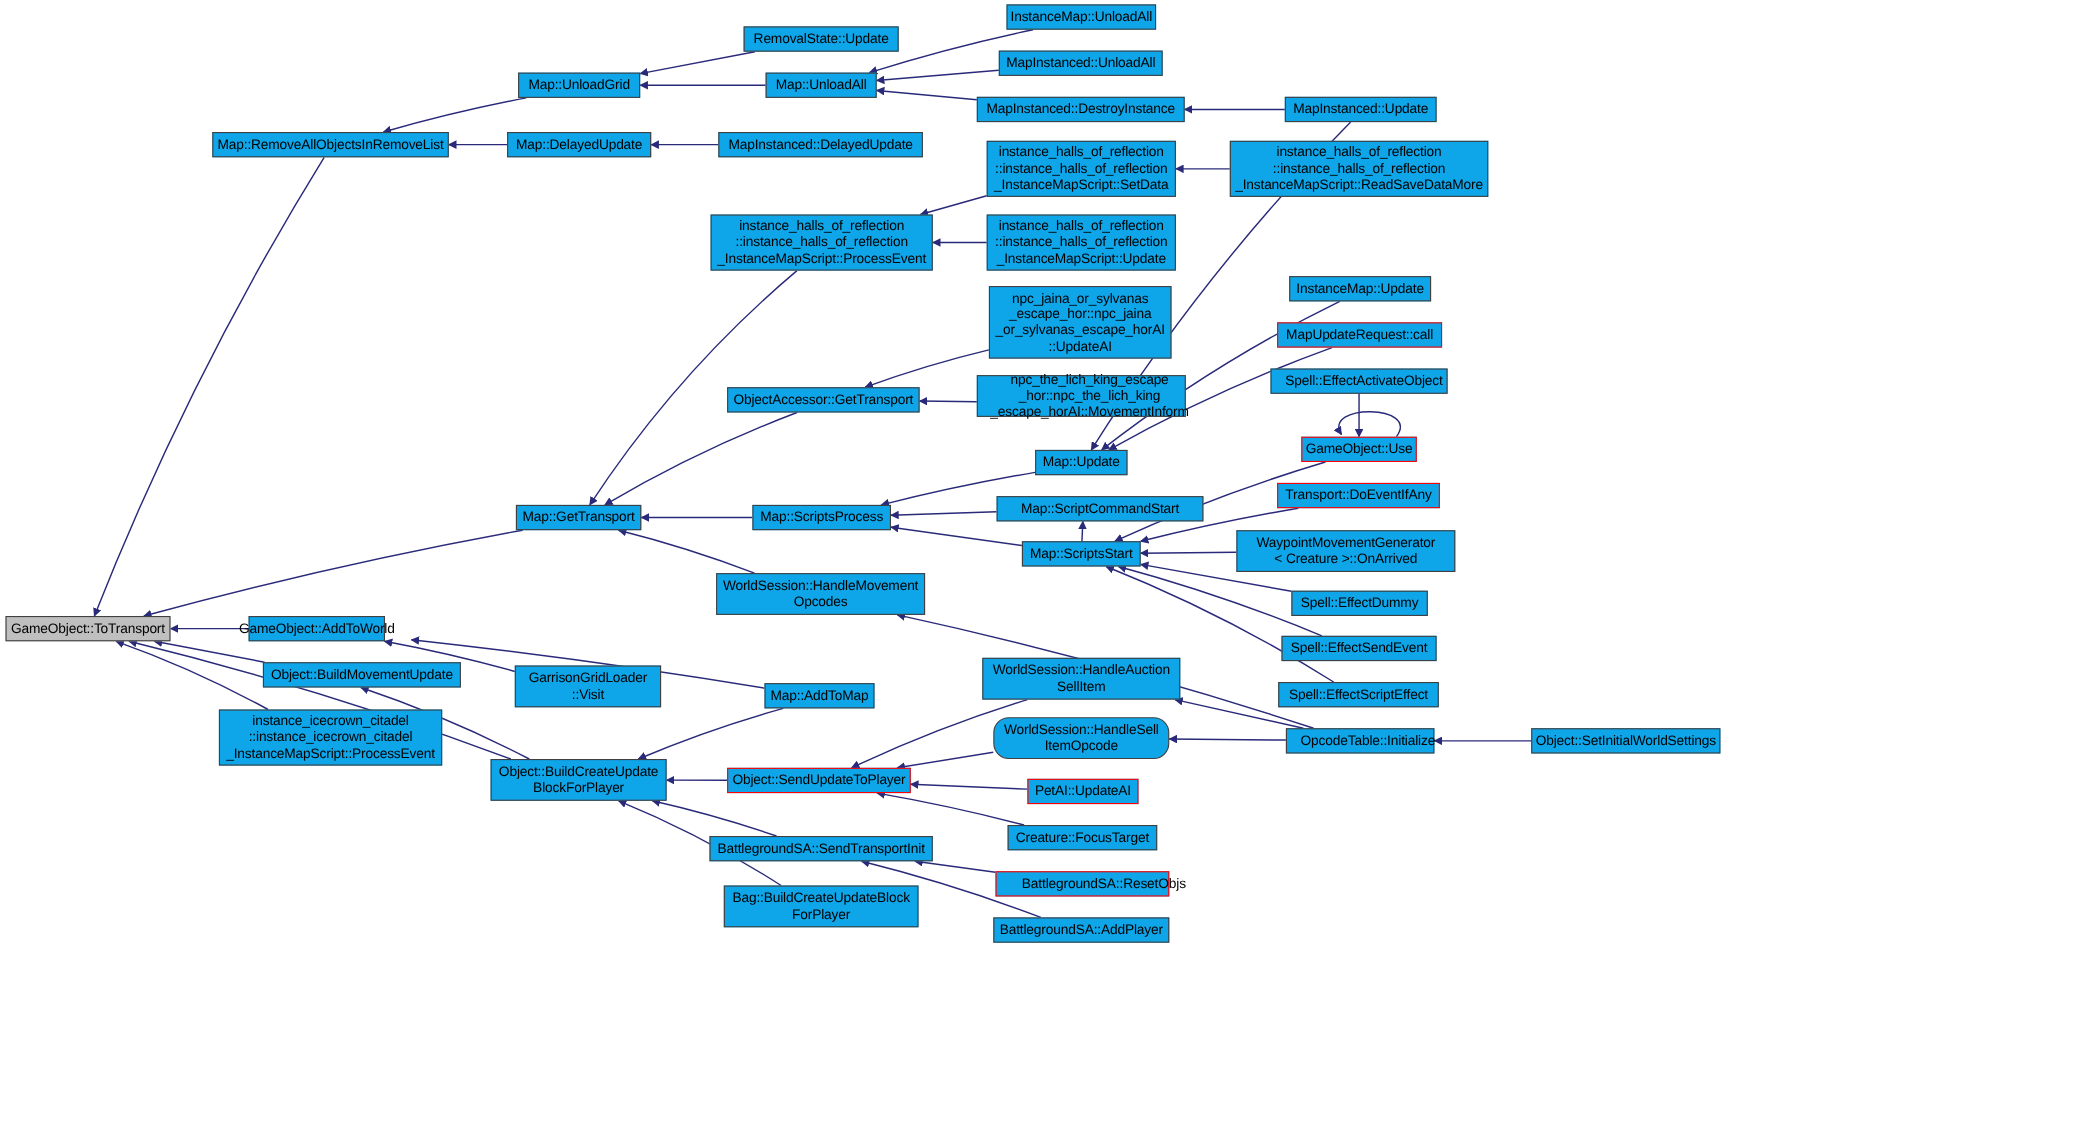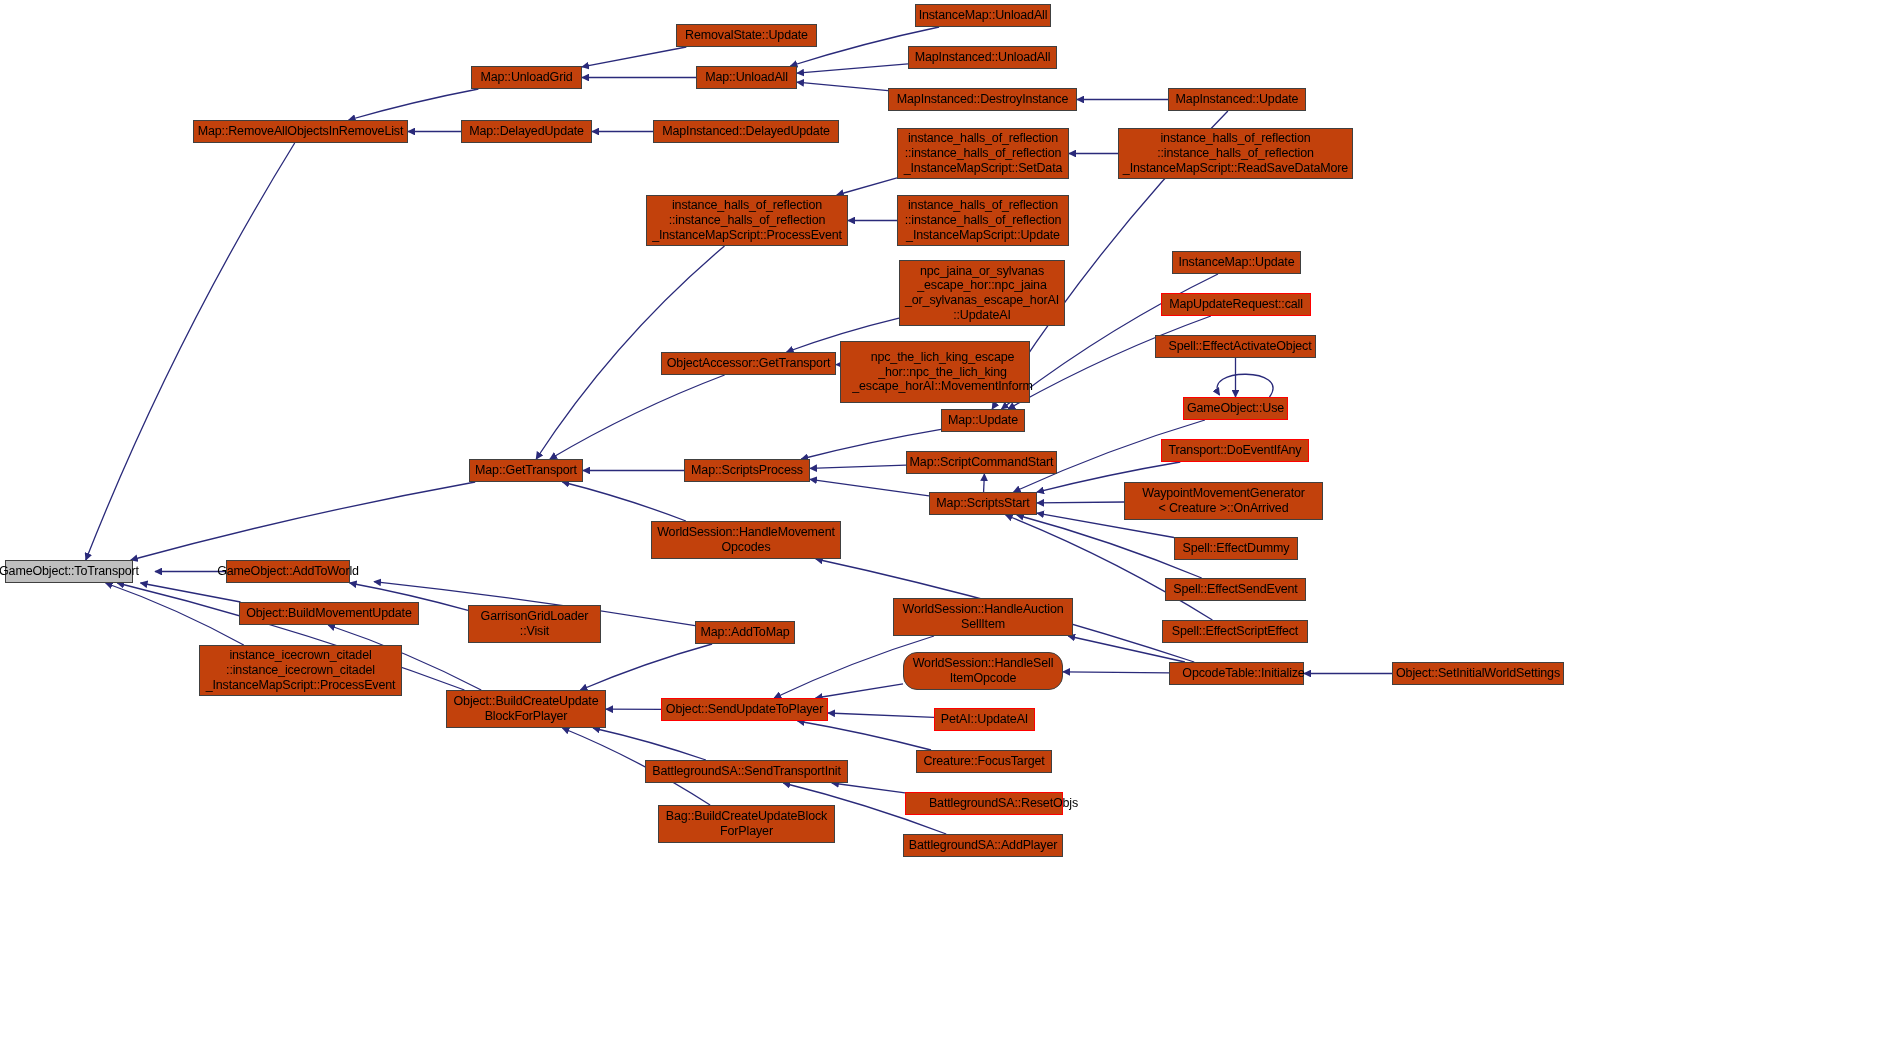--- a/index.html
+++ b/index.html
@@ -19,21 +19,21 @@
   #edge-layer {
     position: absolute;
     left: 0; top: 0;
     width: 1891px;
     height: 1039px;
     pointer-events: none;
   }
   .node {
     position: absolute;
     box-sizing: border-box;
-    background: #c2410c;
+    background: #0ea5e9;
     border: 1px solid #404040;
     display: flex;
     align-items: center;
     justify-content: center;
     text-align: center;
     font-size: 12.5px;
     line-height: 1.18;
     color: #000000;
     white-space: pre-line;
     padding: 1px 5px;
@@ -111,21 +111,21 @@
         <path d="M 934.0 717.4 L 828.0 713.0" fill="none" stroke="#2a2a7a" stroke-width="1.3" marker-end="url(#arrow)"></path>
         <path d="M 931.0 750.0 Q 864.9 732.7 797.5 721.0" fill="none" stroke="#2a2a7a" stroke-width="1.3" marker-end="url(#arrow)"></path>
         <path d="M 1184.9 662.0 L 1068.2 636.0" fill="none" stroke="#2a2a7a" stroke-width="1.3" marker-end="url(#arrow)"></path>
         <path d="M 1169.0 672.8 L 1063.0 671.8" fill="none" stroke="#2a2a7a" stroke-width="1.3" marker-end="url(#arrow)"></path>
         <path d="M 1392.0 673.5 L 1304.0 673.5" fill="none" stroke="#2a2a7a" stroke-width="1.3" marker-end="url(#arrow)"></path>
         <path d="M 905.0 792.9 L 831.9 783.0" fill="none" stroke="#2a2a7a" stroke-width="1.3" marker-end="url(#arrow)"></path>
         <path d="M 946.2 834.0 Q 866.3 803.7 783.3 783.0" fill="none" stroke="#2a2a7a" stroke-width="1.3" marker-end="url(#arrow)"></path>
       </g>
   </svg>
   <div id="node-layer">
-      <div class="node focus" style="left: 5px; top: 560px; width: 128px; height: 23px;">GameObject::ToTransport</div>
+      <div class="node focus" style="left: 5px; top: 560px; width: 150px; height: 23px;">GameObject::ToTransport</div>
       <div class="node" style="left: 193px; top: 120px; width: 215px; height: 23px;">Map::RemoveAllObjectsInRemoveList</div>
       <div class="node" style="left: 471px; top: 66px; width: 111px; height: 23px;">Map::UnloadGrid</div>
       <div class="node" style="left: 461px; top: 120px; width: 131px; height: 23px;">Map::DelayedUpdate</div>
       <div class="node" style="left: 676px; top: 24px; width: 141px; height: 23px;">RemovalState::Update</div>
       <div class="node" style="left: 696px; top: 66px; width: 101px; height: 23px;">Map::UnloadAll</div>
       <div class="node" style="left: 653px; top: 120px; width: 186px; height: 23px;">MapInstanced::DelayedUpdate</div>
       <div class="node" style="left: 915px; top: 4px; width: 136px; height: 23px;">InstanceMap::UnloadAll</div>
       <div class="node" style="left: 908px; top: 46px; width: 149px; height: 23px;">MapInstanced::UnloadAll</div>
       <div class="node" style="left: 888px; top: 88px; width: 189px; height: 23px;">MapInstanced::DestroyInstance</div>
       <div class="node" style="left: 1168px; top: 88px; width: 138px; height: 23px;">MapInstanced::Update</div>
@@ -139,30 +139,30 @@
 ::instance_halls_of_reflection
 _InstanceMapScript::ProcessEvent</div>
       <div class="node" style="left: 897px; top: 195px; width: 172px; height: 51px;">instance_halls_of_reflection
 ::instance_halls_of_reflection
 _InstanceMapScript::Update</div>
       <div class="node" style="left: 899px; top: 260px; width: 166px; height: 66px;">npc_jaina_or_sylvanas
 _escape_hor::npc_jaina
 _or_sylvanas_escape_horAI
 ::UpdateAI</div>
       <div class="node" style="left: 661px; top: 352px; width: 175px; height: 23px;">ObjectAccessor::GetTransport</div>
-      <div class="node" style="left: 840px; top: 341px; width: 190px; height: 62px; padding-left: 20px;">npc_the_lich_king_escape
+      <div class="node" style="left: 888px; top: 341px; width: 190px; height: 38px; padding-left: 20px;">npc_the_lich_king_escape
 _hor::npc_the_lich_king
 _escape_horAI::MovementInform</div>
       <div class="node" style="left: 1172px; top: 251px; width: 129px; height: 23px;">InstanceMap::Update</div>
       <div class="node red" style="left: 1161px; top: 293px; width: 150px; height: 23px;">MapUpdateRequest::call</div>
       <div class="node" style="left: 1155px; top: 335px; width: 161px; height: 23px; padding-left: 14px;">Spell::EffectActivateObject</div>
       <div class="node red" style="left: 1183px; top: 397px; width: 105px; height: 23px;">GameObject::Use</div>
       <div class="node" style="left: 941px; top: 409px; width: 84px; height: 23px;">Map::Update</div>
       <div class="node red" style="left: 1161px; top: 439px; width: 148px; height: 23px;">Transport::DoEventIfAny</div>
-      <div class="node" style="left: 906px; top: 451px; width: 151px; height: 23px;">Map::ScriptCommandStart</div>
+      <div class="node" style="left: 906px; top: 451px; width: 188px; height: 23px;">Map::ScriptCommandStart</div>
       <div class="node" style="left: 684px; top: 459px; width: 126px; height: 23px;">Map::ScriptsProcess</div>
       <div class="node" style="left: 469px; top: 459px; width: 114px; height: 23px;">Map::GetTransport</div>
       <div class="node" style="left: 1124px; top: 482px; width: 199px; height: 38px;">WaypointMovementGenerator
 &lt; Creature &gt;::OnArrived</div>
       <div class="node" style="left: 929px; top: 492px; width: 108px; height: 23px;">Map::ScriptsStart</div>
       <div class="node" style="left: 651px; top: 521px; width: 190px; height: 38px;">WorldSession::HandleMovement
 Opcodes</div>
       <div class="node" style="left: 1174px; top: 537px; width: 124px; height: 23px;">Spell::EffectDummy</div>
       <div class="node" style="left: 1165px; top: 578px; width: 141px; height: 23px;">Spell::EffectSendEvent</div>
       <div class="node" style="left: 1162px; top: 620px; width: 146px; height: 23px;">Spell::EffectScriptEffect</div>

